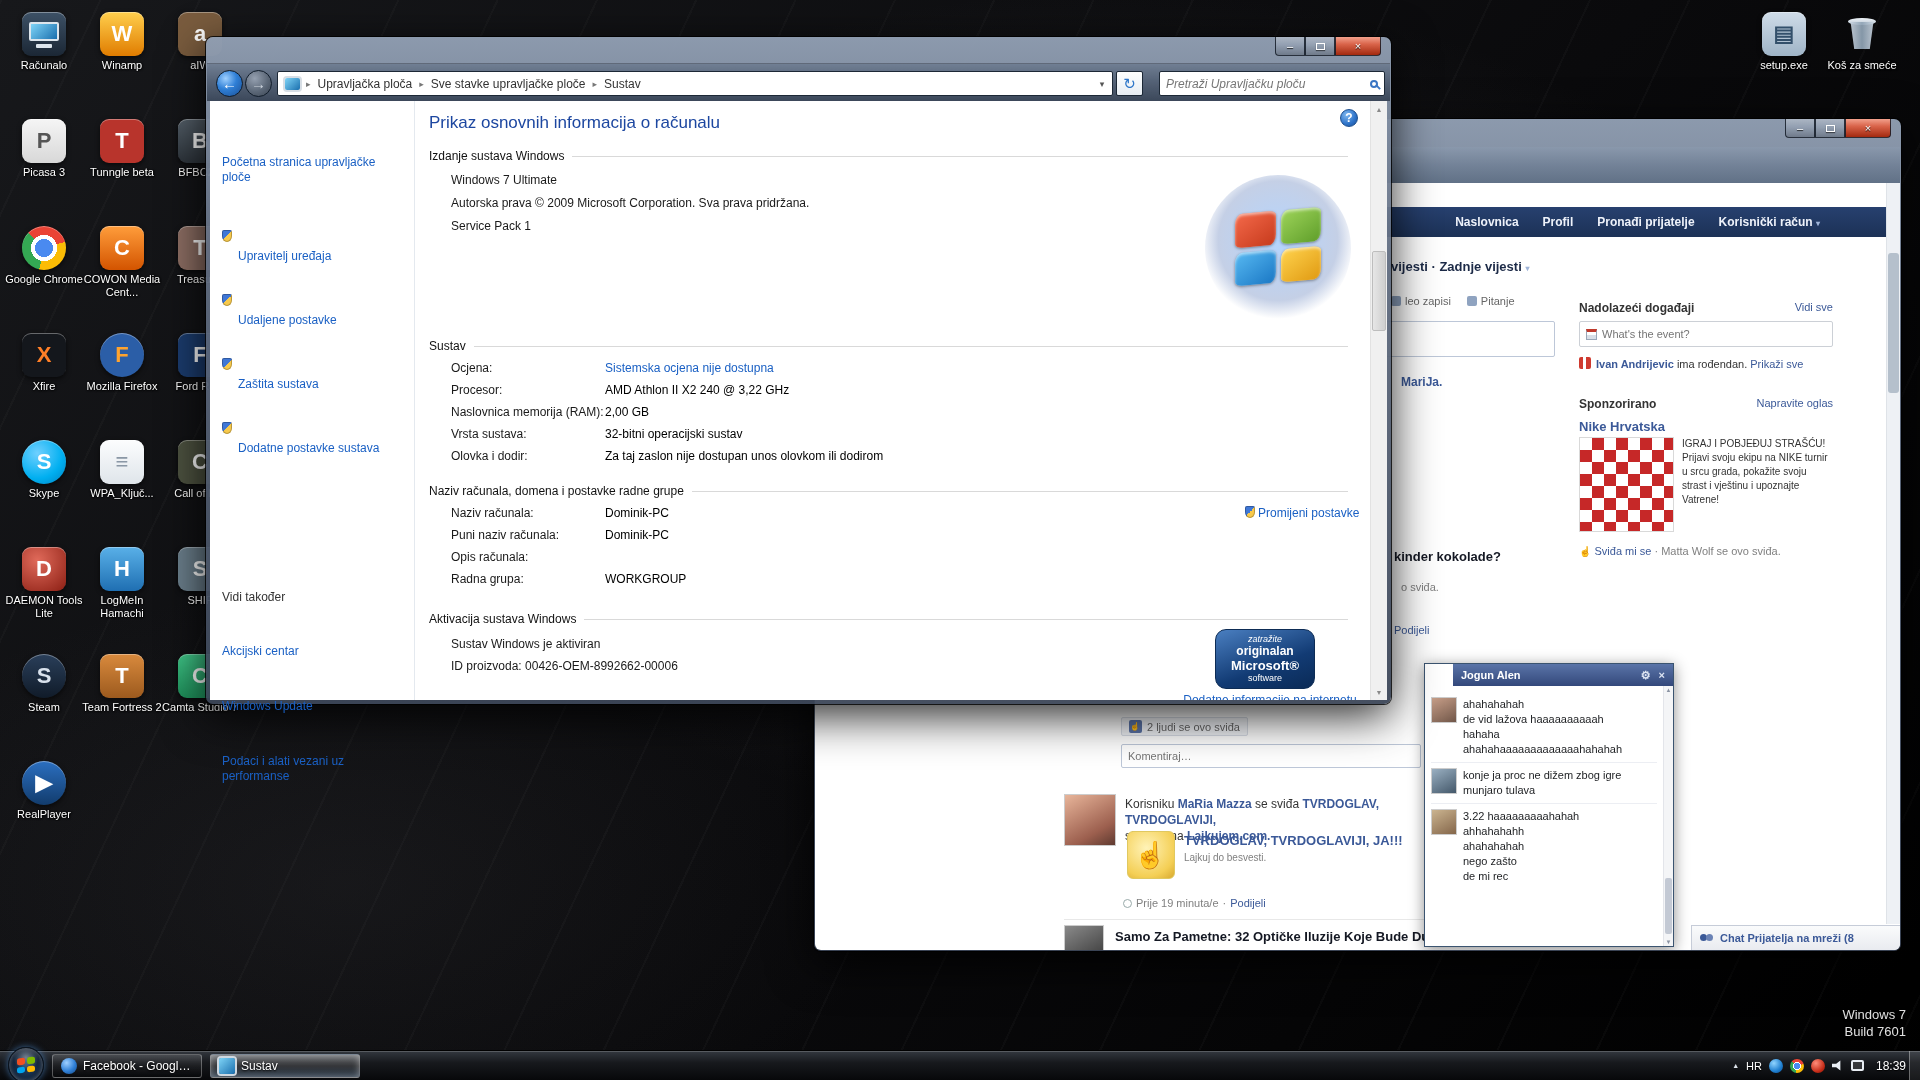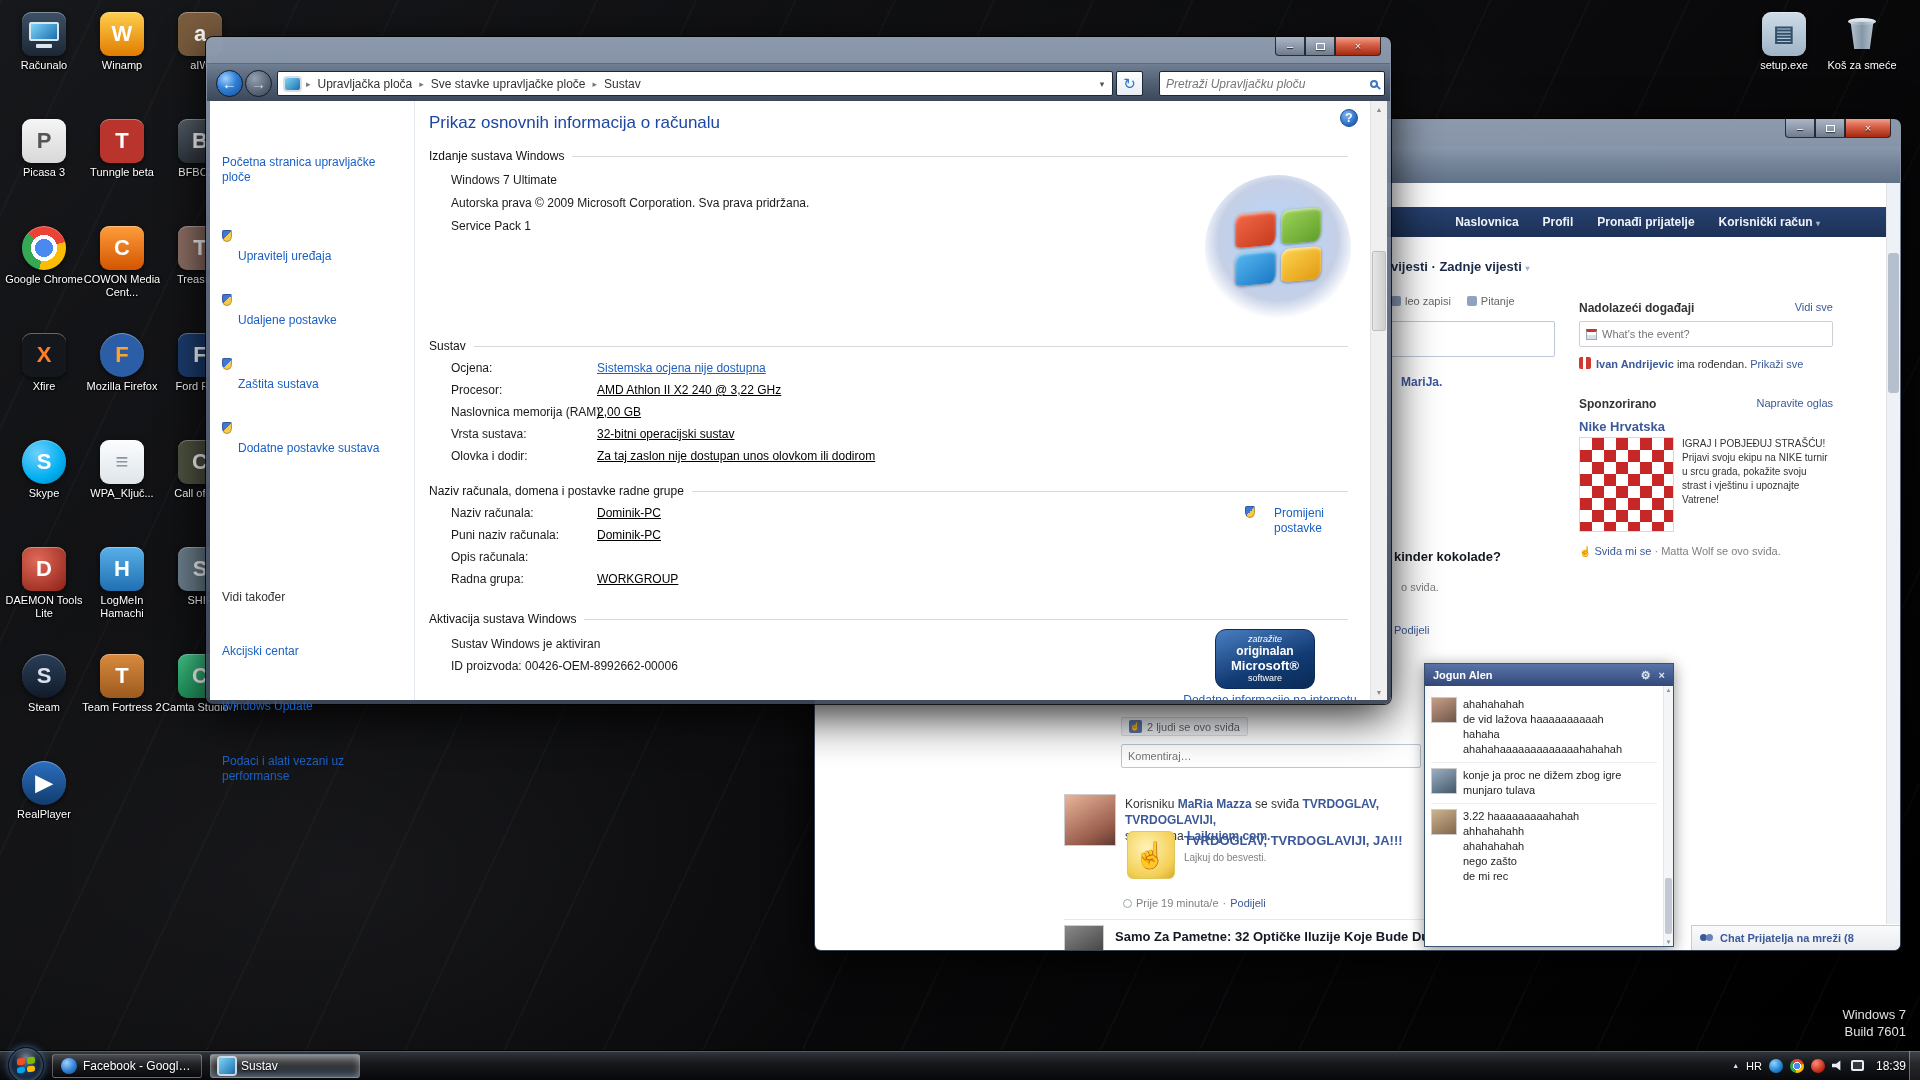--- a/index.html
+++ b/index.html
@@ -89,29 +89,29 @@
   .cpmain { flex:1; position:relative; overflow:hidden; font-size:12px; }
   .cptitle { position:absolute; left:14px; top:12px; font-size:17px; color:#1d47a0; }
   .helpico { position:absolute; right:12px; top:8px; width:18px; height:18px; border-radius:50%;
     background:radial-gradient(circle at 35% 30%, #7fb8f0, #2d72c8 60%, #1a4e94); color:#fff;
     font-size:12px; font-weight:bold; display:flex; align-items:center; justify-content:center; border:1px solid #1c4f8f; }
   .sechead { position:absolute; left:14px; right:22px; display:flex; align-items:center; gap:8px; color:#111; }
   .sechead .rule { flex:1; height:1px; background:#d9d9d9; }
   .tline { position:absolute; left:36px; color:#1a1a1a; }
   .irow { position:relative; height:22px; }
   .ilabel { position:absolute; left:36px; color:#1a1a1a; }
-  .ival { position:absolute; left:182px; color:#000;text-decoration:underline; }
+  .ival { position:absolute; left:190px; color:#000; }
   .bluelink { color:#1a60c4; cursor:pointer; }
   .winlogo { position:absolute; left:790px; top:74px; width:146px; height:146px; border-radius:50%;
     background:radial-gradient(circle at 50% 45%, rgba(130,185,255,.6), rgba(45,85,165,.28) 55%, rgba(0,0,0,0) 72%); }
   .flag { position:absolute; left:50%; top:50%; transform:translate(-50%,-52%) skewY(-5deg);
     width:86px; height:72px; display:grid; grid-template-columns:1fr 1fr; grid-template-rows:1fr 1fr; gap:5px; }
   .pane { border-radius:18% 18% 18% 18% / 32% 12% 32% 12%;
     box-shadow:inset 0 2px 3px rgba(255,255,255,.55), 0 1px 3px rgba(0,0,0,.4); }
-  .chg { position:absolute; left:830px; top:405px; width:118px; display:flex; gap:19px; line-height:15px; }
+  .chg { position:absolute; left:830px; top:405px; width:118px; display:flex; gap:3px; line-height:15px; }
   .badge { position:absolute; left:800px; top:528px; width:100px; height:60px; border-radius:11px;
     background:linear-gradient(160deg,#4a7fc1,#123b74 60%,#0a2a56); border:1px solid #0d2c55;
     color:#fff; text-align:center; padding-top:4px; }
   .badge .b1 { font-size:9px; font-style:italic; }
   .badge .b2 { font-size:12px; font-weight:bold; }
   .badge .b3 { font-size:13px; font-weight:bold; }
   .badge .b4 { font-size:9px; }
   .morelink { position:absolute; left:760px; top:592px; width:190px; text-align:center; }
   .cpscroll { width:17px; flex:none; background:#f0f0f0; border-left:1px solid #e2e2e2; position:relative; }
   .sarr { position:absolute; left:0; right:0; height:16px; color:#8a8a8a; font-size:7px;
@@ -188,21 +188,21 @@
   .navatar { position:absolute; left:0; top:0; width:40px; height:40px; border:1px solid #ccc;
     background:linear-gradient(150deg,#8a8a8a,#333); }
   .ntitle { position:absolute; left:51px; top:4px; width:440px; font-size:13px; font-weight:bold; color:#141823; }
   .chatbar { position:absolute; right:0; top:742px; width:209px; height:26px;
     background:linear-gradient(#fafbfc,#e9ebf0); border:1px solid #c6ccd8; border-right:none;
     display:flex; align-items:center; gap:6px; padding:0 8px; font-size:11px; font-weight:bold; color:#3b5998; }
   .peopleico { width:14px; height:8px; position:relative; flex:none; }
   .peopleico i { position:absolute; width:7px; height:7px; border-radius:50%; background:#3b5998; }
   .peopleico i + i { left:6px; background:#6a82b5; }
   .chatpopup { position:absolute; left:609px; top:480px; width:250px; height:284px; background:#fff;
-    border:1px solid #3b5470; box-shadow:0 3px 14px rgba(0,0,0,.45); z-index:6; }
+    border:1px solid #3b5470; box-shadow:0 3px 14px rgba(0,0,0,.45); z-index:6;padding-left:28px; }
   .chathead { height:22px; background:linear-gradient(#5a74a8,#33487b); display:flex; align-items:center;
     padding:0 8px; color:#fff; font-size:11px; font-weight:bold; }
   .chathead .sp { flex:1; }
   .chatctl { color:#dce4f2; font-size:11px; margin-left:8px; cursor:pointer; }
   .chatbody { position:absolute; top:22px; left:0; right:10px; bottom:0; padding:6px; overflow:hidden; }
   .cgroup { display:flex; gap:6px; padding:5px 0; border-bottom:1px solid #eceef3; }
   .cgroup:last-child { border-bottom:none; }
   .cavatar { width:26px; height:26px; flex:none; border:1px solid #ccc; }
   .clines { font-size:11px; line-height:15px; color:#1c1e21; }
   .chatscroll { position:absolute; top:22px; bottom:0; right:0; width:10px; background:#f4f5f7; border-left:1px solid #e3e5ea; }

